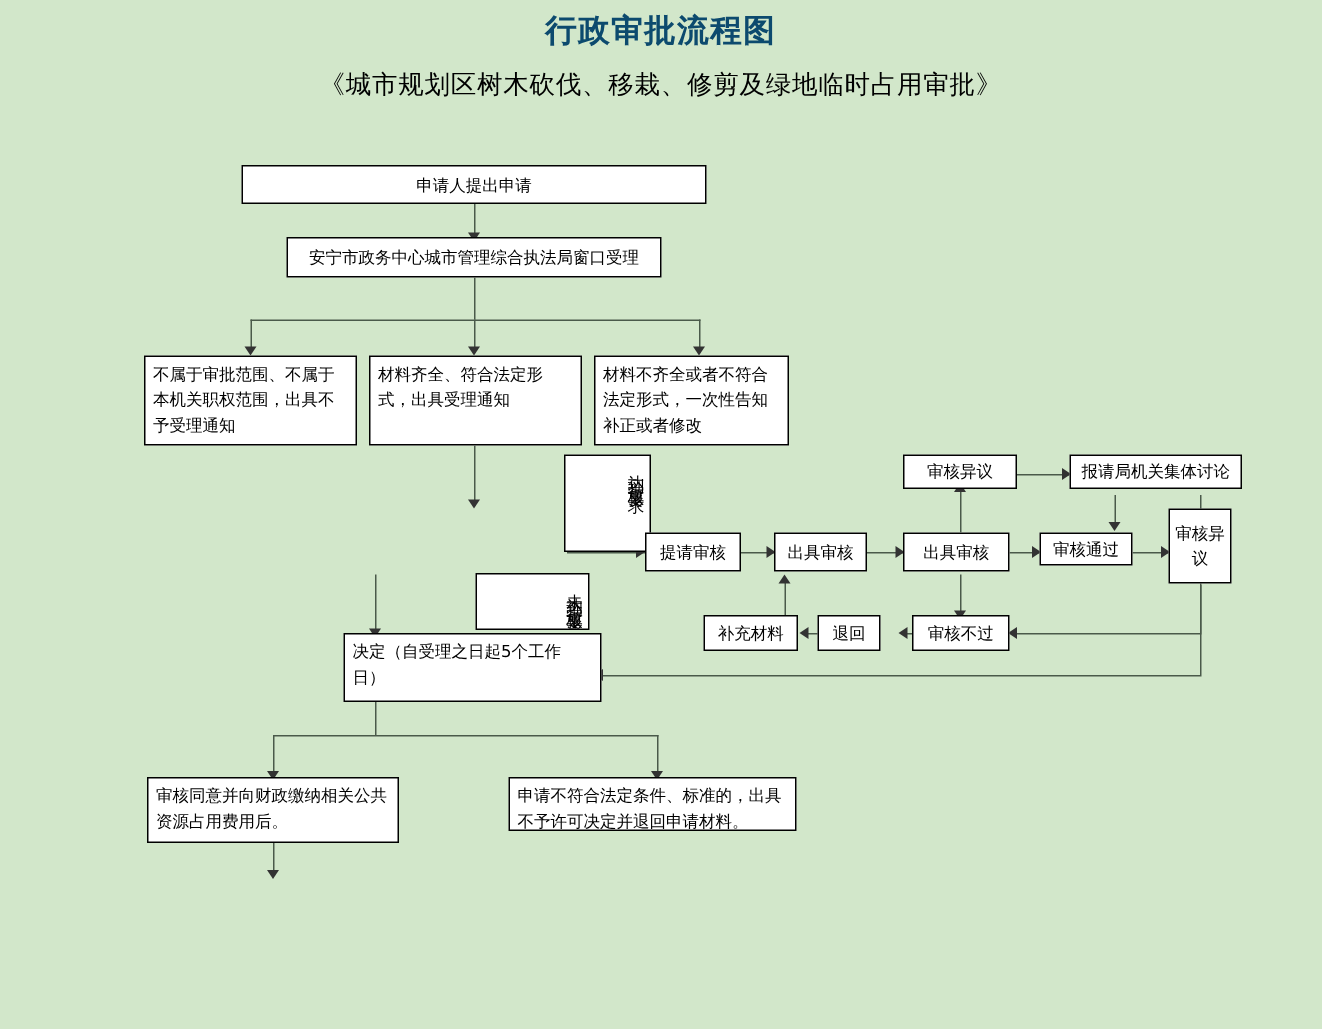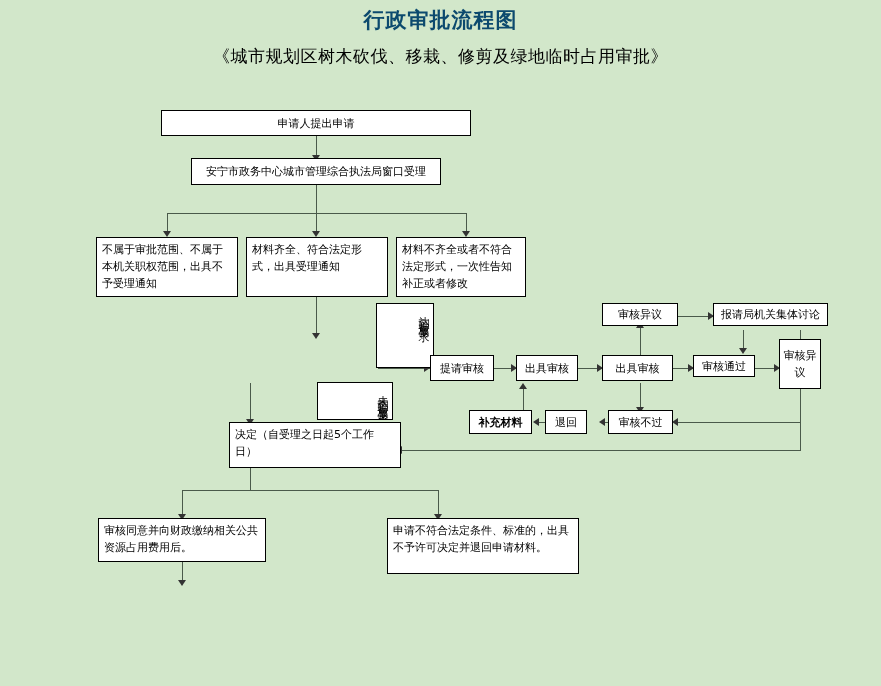--- a/index.html
+++ b/index.html
@@ -220,22 +220,22 @@
   <div class="node c" style="left:713px; top:303px; width:115px; height:23px;">报请局机关集体讨论</div>
 
   <div class="node c" style="left:693px; top:355px; width:62px; height:22px;">审核通过</div>
 
   <div class="node c" style="left:608px; top:410px; width:65px; height:24px;">审核不过</div>
 
   <div class="node c" style="left:779px; top:339px; width:42px; height:50px;">审核异议</div>
 
   <div class="node c" style="left:545px; top:410px; width:42px; height:24px;">退回</div>
 
-  <div class="node c" style="left:469px; top:410px; width:63px; height:24px;font-weight:bold;">补充材料</div>
+  <div class="node c" style="left:469px; top:410px; width:63px; height:24px;">补充材料</div>
 
   <div class="node l" style="left:229px; top:422px; width:172px; height:46px;">决定（自受理之日起5个工作日）</div>
 
   <div class="node l" style="left:98px; top:518px; width:168px; height:44px;">审核同意并向财政缴纳相关公共资源占用费用后。</div>
 
-  <div class="node l" style="left:339px; top:518px; width:192px; height:56px;margin-left:48px;">申请不符合法定条件、标准的，出具不予许可决定并退回申请材料。</div>
+  <div class="node l" style="left:339px; top:518px; width:192px; height:36px;">申请不符合法定条件、标准的，出具不予许可决定并退回申请材料。</div>
 
 
 </div>
 
 </body></html>

